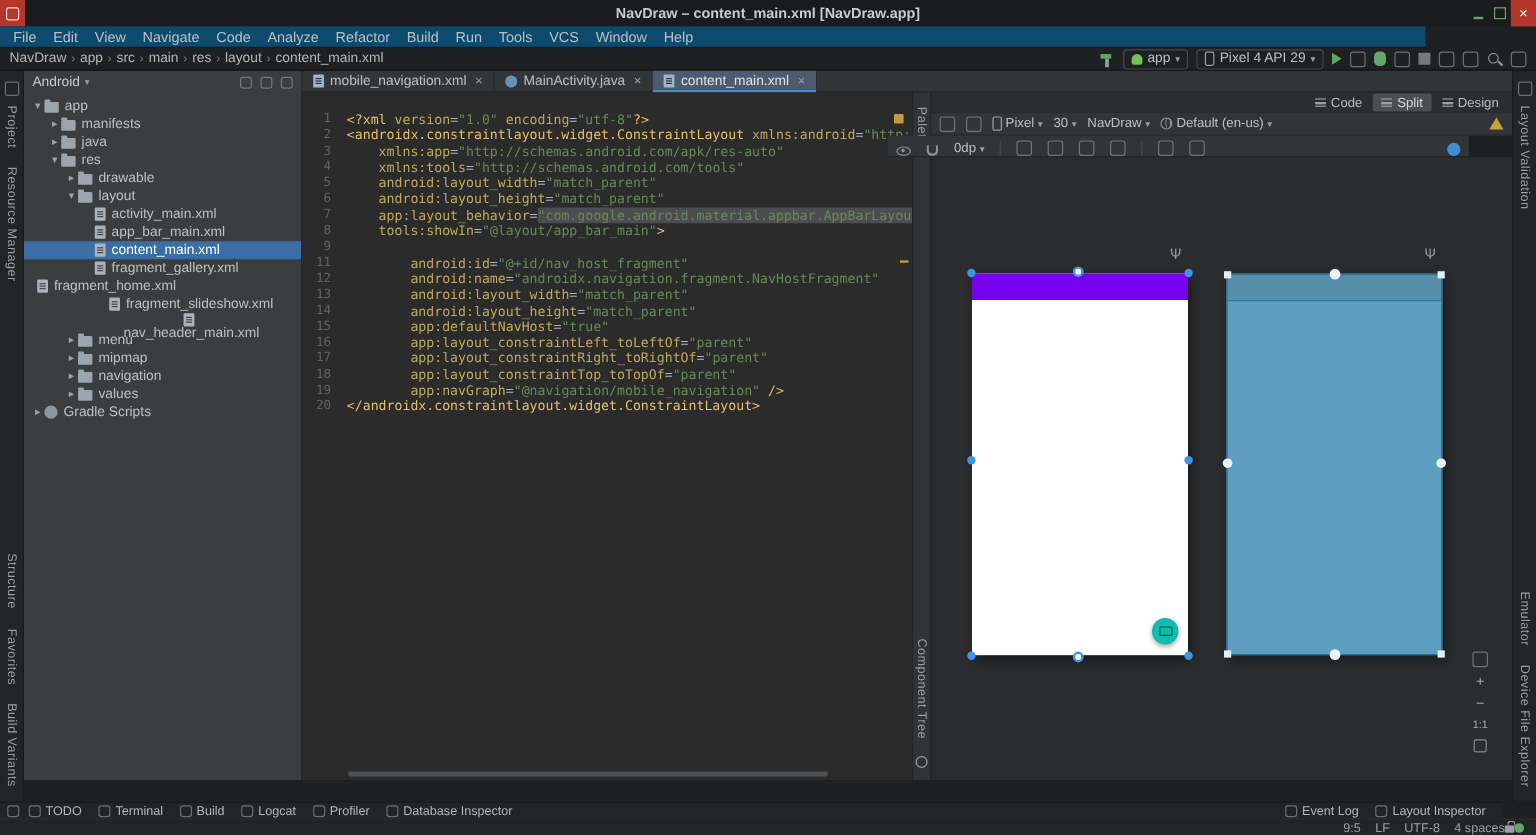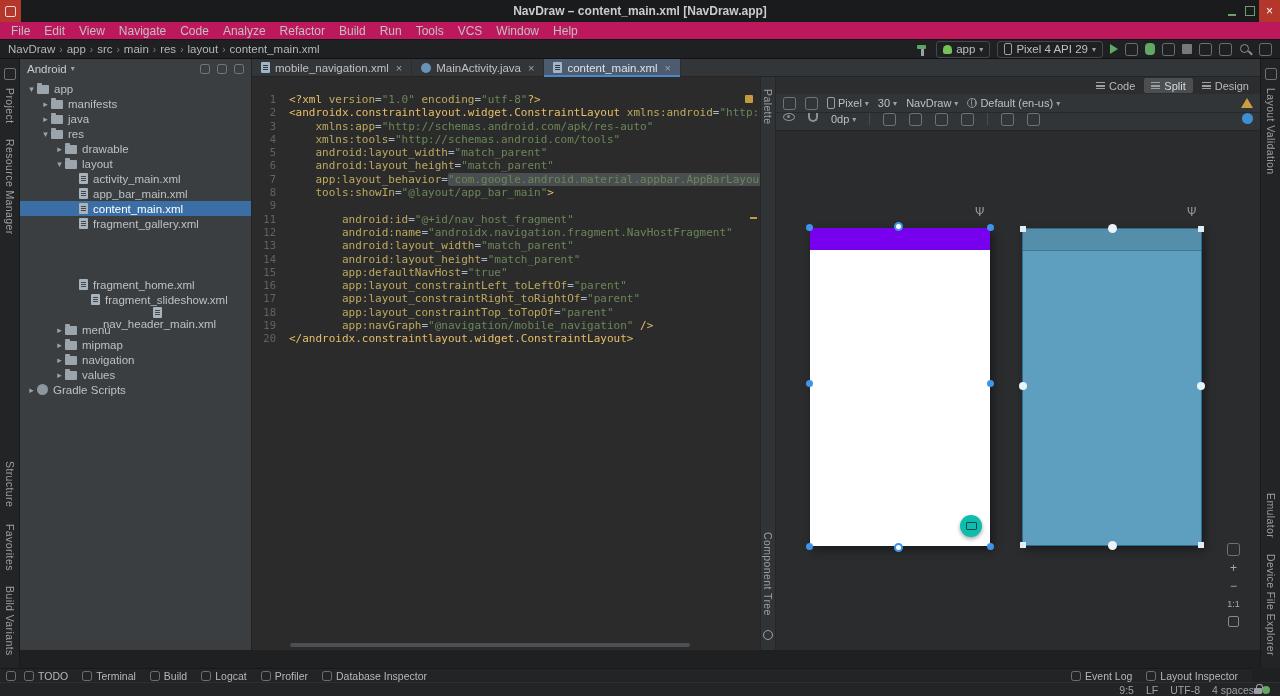--- a/index.html
+++ b/index.html
@@ -10,21 +10,21 @@
 #titlebar{position:absolute;left:0;top:0;width:1280px;height:22px;background:#191b1d;display:flex;align-items:center}
 .wbtn-left{width:21px;height:22px;background:#b5372c;display:flex;align-items:center;justify-content:center}
 .wbtn-left::after{content:"";width:9px;height:9px;border:1.5px solid #f2d7d2;border-radius:2px}
 .wtitle{position:absolute;left:0;right:0;text-align:center;font-weight:bold;font-size:12px;color:#c9ccce;pointer-events:none}
 .wctrl{margin-left:auto;display:flex;align-items:center;height:22px}
 .wglyph{width:18px;height:22px;display:flex;align-items:center;justify-content:center}
 .wglyph.max::after{content:"";width:8px;height:8px;border:1.5px solid #6f9f6f}
 .wglyph.min::after{content:"";width:8px;height:2px;background:#6f9f6f;margin-top:7px}
 .wclose{width:21px;height:22px;background:#b5372c;color:#fff;display:flex;align-items:center;justify-content:center;font-size:12px}
 
-#menubar{position:absolute;left:0;top:22px;width:1280px;height:18px;background:#be185d;display:flex;align-items:center;padding-left:4px;border-bottom:1px solid #141617}
+#menubar{position:absolute;left:0;top:22px;width:1188px;height:18px;background:#0c4a6e;display:flex;align-items:center;padding-left:4px;border-bottom:1px solid #141617}
 .menu-item{padding:0 7px;font-size:12px;color:#bdc0c3;line-height:18px}
 
 #toolbar{position:absolute;left:0;top:40px;width:1280px;height:19px;background:#1e2022;display:flex;align-items:center;padding:0 8px;border-bottom:1px solid #101112}
 .crumbs{display:flex;align-items:center}
 .crumb{color:#b4b8bb;font-size:11.5px}
 .crumb-sep{color:#7c8084;margin:0 4px;font-size:10px}
 .actions{margin-left:auto;display:flex;align-items:center;gap:7px}
 .chip{display:flex;align-items:center;gap:4px;height:17px;padding:0 6px;border:1px solid #45494c;border-radius:3px;font-size:11.5px;color:#bdc0c3}
 .dd{font-size:8px;color:#9aa0a5}
 .droid{width:9px;height:9px;border-radius:50% 50% 2px 2px;background:#77c159}
@@ -96,21 +96,21 @@
 #pal-strip{position:absolute;left:760px;top:77px;width:16px;height:573px;background:#313437;border-left:1px solid #242628;border-right:1px solid #242628;display:flex;flex-direction:column;align-items:center;justify-content:space-between}
 .circ{width:10px;height:10px;border:1.2px solid #9aa0a5;border-radius:50%;margin:6px 0}
 
 
 #design-header{position:absolute;left:776px;top:77px;width:484px;height:17px;background:#2b2d2f;display:flex;align-items:center;justify-content:flex-end;padding-right:4px;gap:2px}
 .mode{display:flex;align-items:center;gap:4px;height:15px;padding:0 7px;border-radius:2px;font-size:11px;color:#b7babd}
 .mode.active{background:#4b4f52;color:#d7dadc}
 .hamb{width:9px;height:7px;border-top:1.5px solid #9aa0a5;border-bottom:1.5px solid #9aa0a5;position:relative}
 .hamb::after{content:"";position:absolute;left:0;top:2.2px;width:9px;height:1.5px;background:#9aa0a5}
 #design-tb1{position:absolute;left:776px;top:94px;width:484px;height:19px;background:#323538;border-bottom:1px solid #26282a;display:flex;align-items:center;gap:9px;padding:0 7px;font-size:11px;color:#bdc0c3}
-#design-tb2{position:absolute;left:776px;top:113px;width:484px;height:18px;background:#323538;border-bottom:1px solid #222426;display:flex;align-items:flex-start;gap:13px;padding:0 7px;font-size:11px;color:#bdc0c3}
+#design-tb2{position:absolute;left:740px;top:113px;width:484px;height:18px;background:#323538;border-bottom:1px solid #222426;display:flex;align-items:flex-end;gap:13px;padding:0 7px;font-size:11px;color:#bdc0c3}
 .dchip{display:flex;align-items:center;gap:3px}
 .sep{width:1px;height:12px;background:#474b4e}
 .warn-tri{margin-left:auto;width:0;height:0;border-left:6px solid transparent;border-right:6px solid transparent;border-bottom:10px solid var(--warn,#c99e44)}
 .info-c{margin-left:auto;width:11px;height:11px;border-radius:50%;background:#3d8fd1}
 .i-eye{width:12px;height:8px;border:1.2px solid #8c9093;border-radius:50%;position:relative;flex:none}
 .i-eye::after{content:"";position:absolute;left:3px;top:1.4px;width:3px;height:3px;border-radius:50%;background:#8c9093}
 .i-magnet{width:10px;height:9px;border:2.2px solid #8c9093;border-top:none;border-radius:0 0 6px 6px;flex:none}
 .globe{width:10px;height:10px;border:1.2px solid #8c9093;border-radius:50%;position:relative;flex:none}
 .globe::after{content:"";position:absolute;left:3px;top:-1px;width:2.5px;height:9px;border-left:1px solid #8c9093;border-right:1px solid #8c9093;border-radius:50%}
 
@@ -303,21 +303,21 @@
         <div class="trow sel" style="padding-left: 48px;">
           <span class="tarrow"></span>
           <span class="tico ic-xml"></span>
           <span class="tlabel">content_main.xml</span>
         </div>
         <div class="trow" style="padding-left: 48px;">
           <span class="tarrow"></span>
           <span class="tico ic-xml"></span>
           <span class="tlabel">fragment_gallery.xml</span>
         </div>
-        <div class="trow" style="padding-left: 48px; margin-top: 46px;">
+        <div class="trow" style="">
           <span class="tarrow"></span>
           <span class="tico ic-xml"></span>
           <span class="tlabel">fragment_home.xml</span>
         </div>
         <div class="trow" style="padding-left: 48px; margin-left: 12px;">
           <span class="tarrow"></span>
           <span class="tico ic-xml"></span>
           <span class="tlabel">fragment_slideshow.xml</span>
         </div>
         <div class="trow" style="padding-left: 48px; flex-direction: column;">

